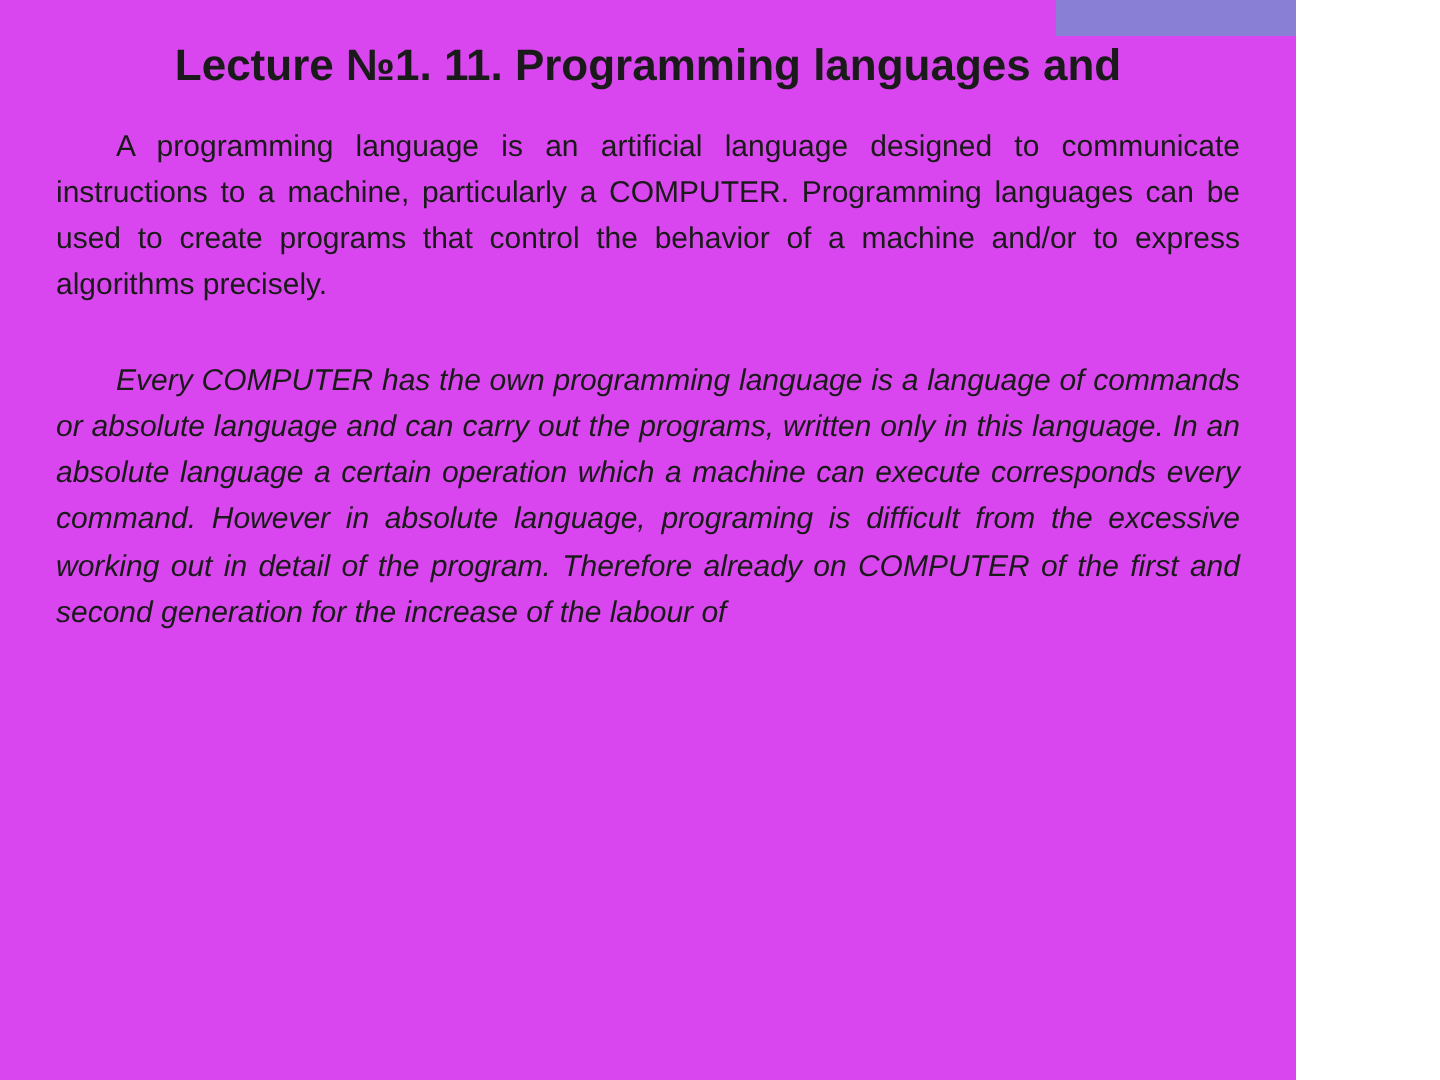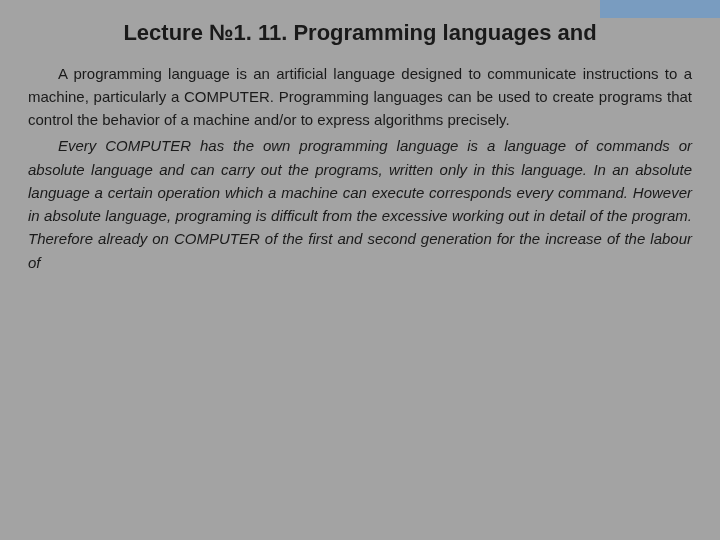--- a/index.html
+++ b/index.html
@@ -10,23 +10,23 @@
 
     body {
       width: 720px;
       height: 540px;
       background: #ffffff;
       font-family: Arial, sans-serif;
       overflow: hidden;
     }
 
     .page-container {
-      width: 720px;
+      width: 648px;
       height: 540px;
-      background: #a3a3a3;
+      background: #d946ef;
       padding: 18px 28px 18px 28px;
       position: relative;
     }
 
     .title {
       font-size: 22px;
       font-weight: bold;
       color: #1a1a1a;
       text-align: center;
       line-height: 1.35;
@@ -34,21 +34,21 @@
     }
 
     .body-text {
       font-size: 15px;
       color: #1a1a1a;
       line-height: 1.55;
       text-align: justify;
     }
 
     .paragraph {
-      margin-bottom: 3px;
+      margin-bottom: 24px;
     }
 
     .paragraph:last-child {
       margin-bottom: 0;
       font-style: italic;
     }
 
     .indent {
       display: inline-block;
       width: 2em;

